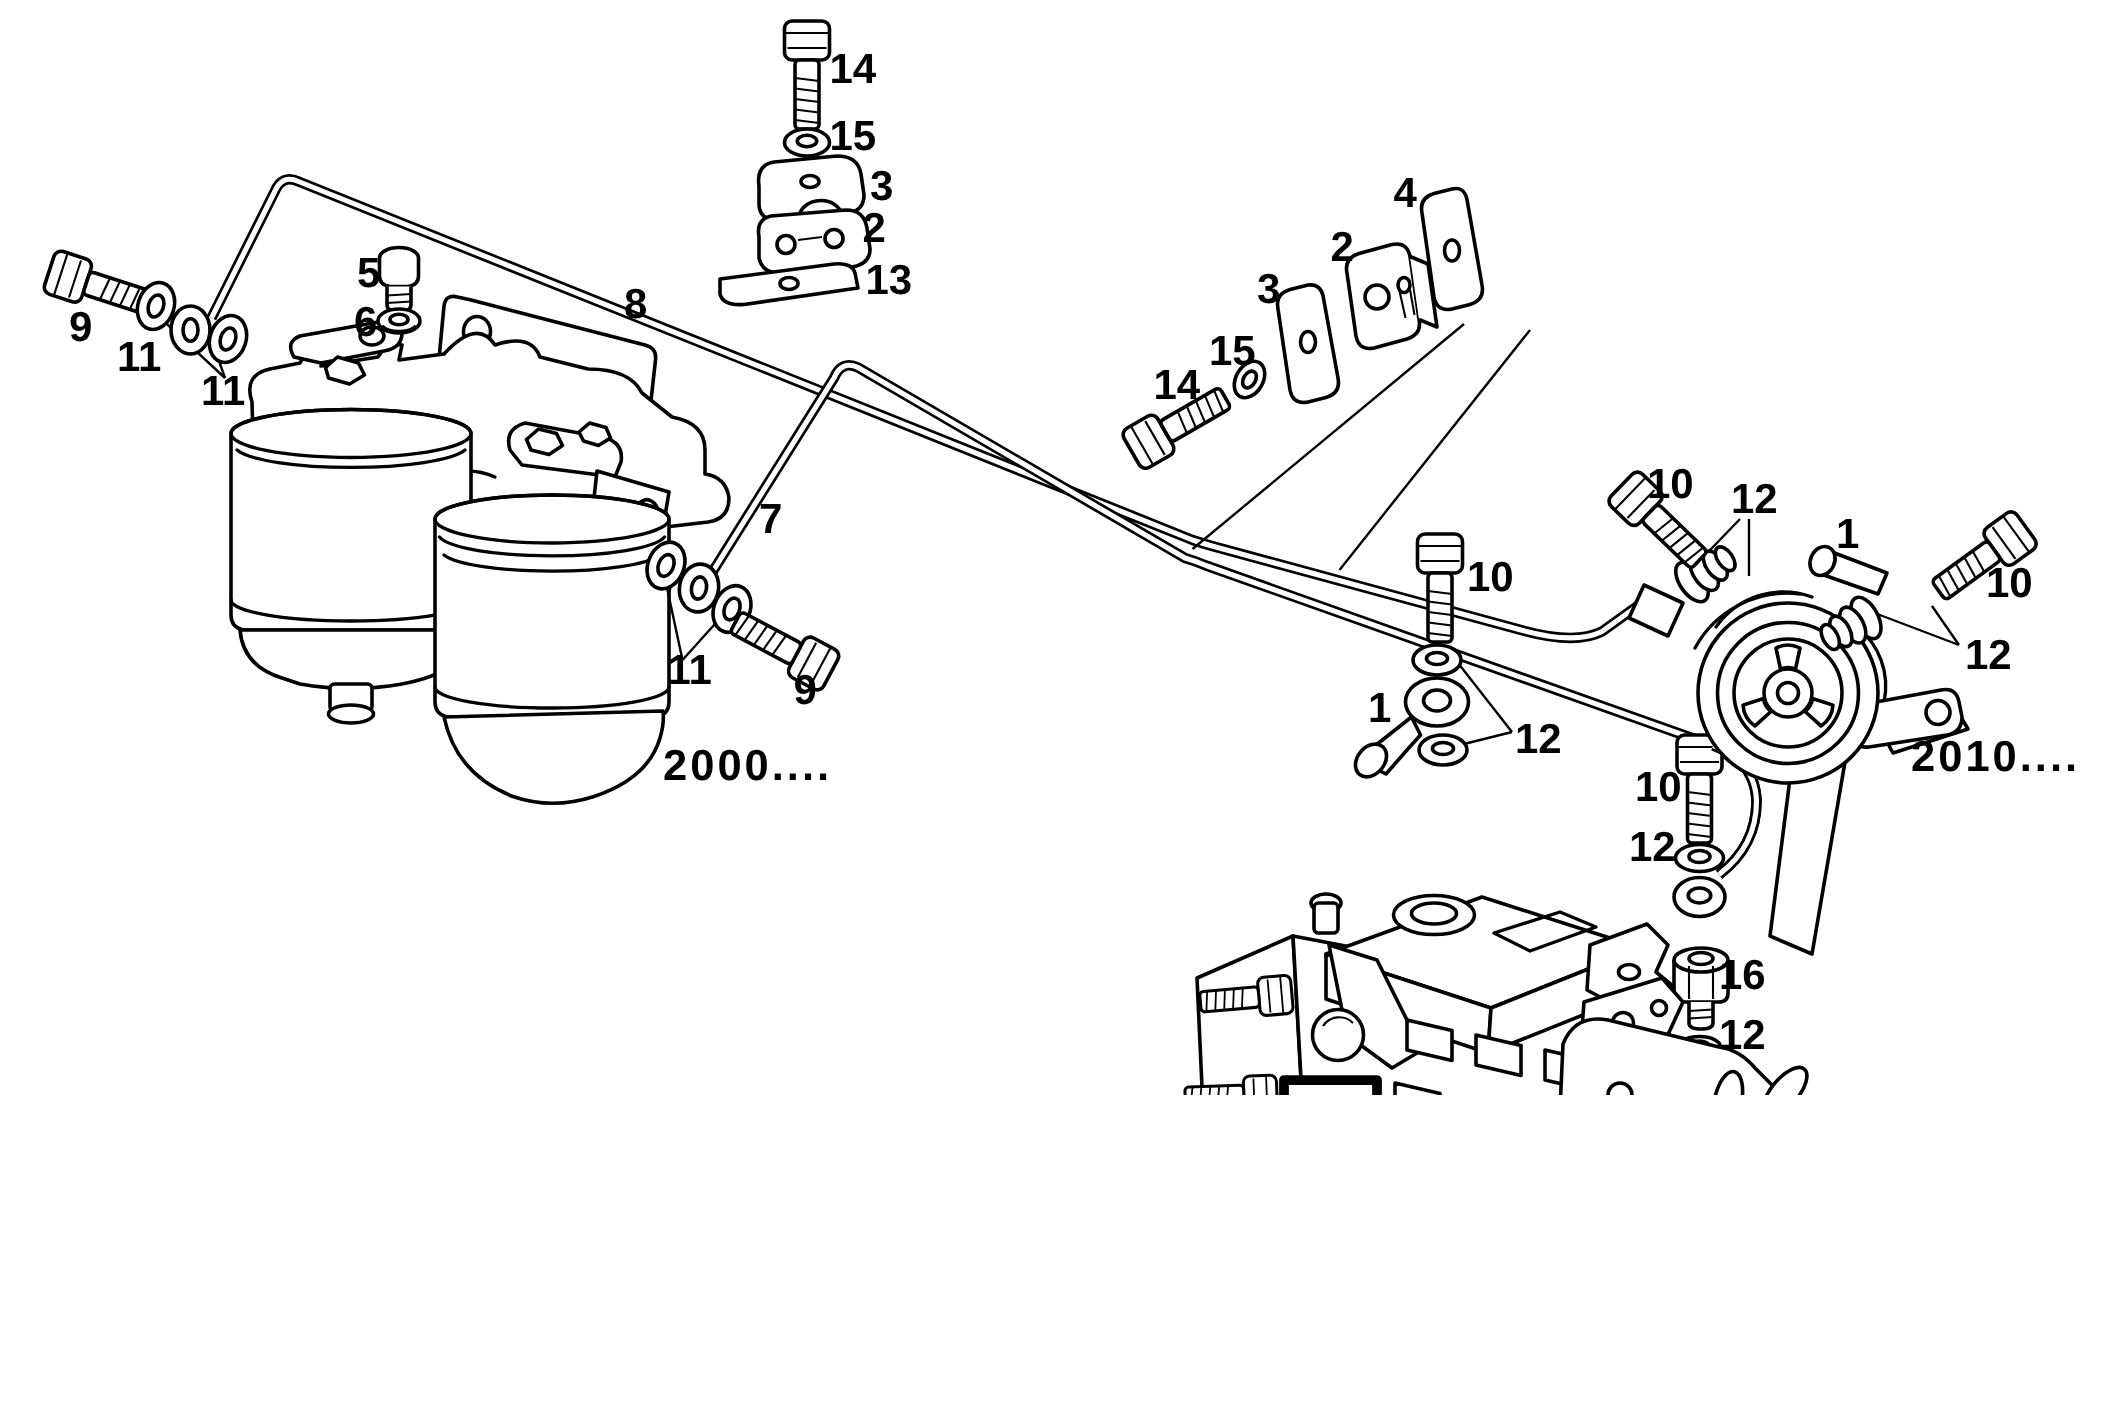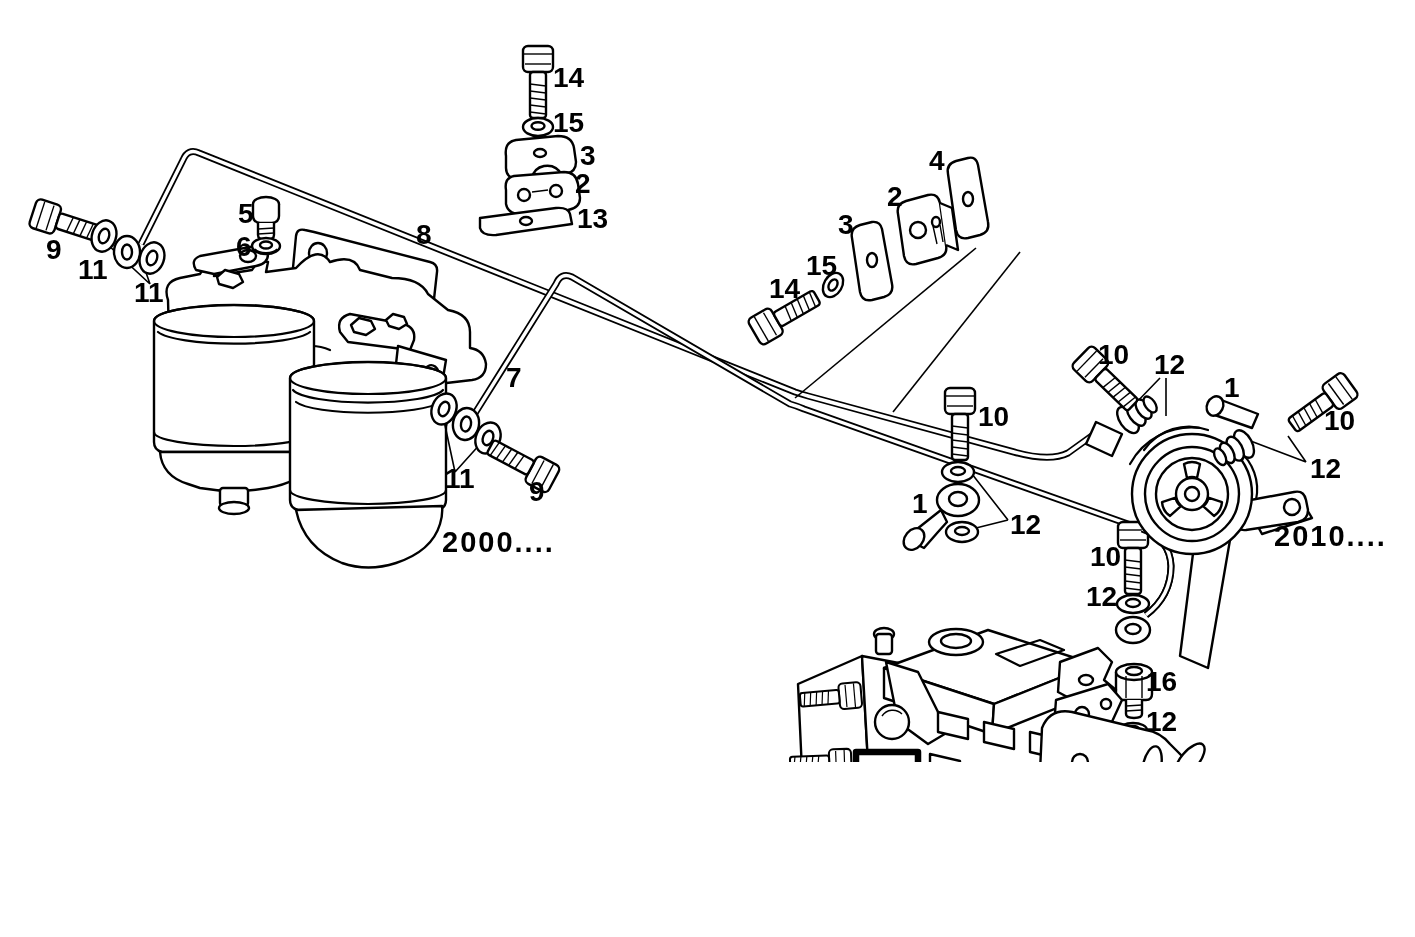--- a/index.html
+++ b/index.html
@@ -1,16 +1,16 @@
 <!DOCTYPE html>
 <html><head>
 <meta charset="utf-8">
 <style>
   html,body{margin:0;padding:0;background:#fff;}
-  .stage{position:relative;width:1415px;height:730px;background:#ffffff;overflow:hidden;margin-top:32px;}
+  .stage{position:relative;width:1415px;height:730px;background:#ffffff;overflow:hidden;}
   svg{position:absolute;left:0;top:0;}
   .s  {fill:#ffffff;stroke:#000000;stroke-width:2.4;stroke-linejoin:round;}
   .sn {fill:none;stroke:#000000;stroke-width:2.2;stroke-linejoin:round;stroke-linecap:round;}
   .thin{fill:none;stroke:#000000;stroke-width:1.4;}
   .lead{fill:none;stroke:#000000;stroke-width:1.6;}
   .pipeO{fill:none;stroke:#000000;stroke-width:7;stroke-linejoin:round;}
   .pipeI{fill:none;stroke:#ffffff;stroke-width:3.4;stroke-linejoin:round;}
   .heavy{fill:#ffffff;stroke:#000000;stroke-width:6.5;stroke-linejoin:round;}
   .txt{font:700 28px "Liberation Sans", sans-serif;fill:#000;}
   .code{font:700 29px "Liberation Sans", sans-serif;fill:#000;letter-spacing:2px;}

